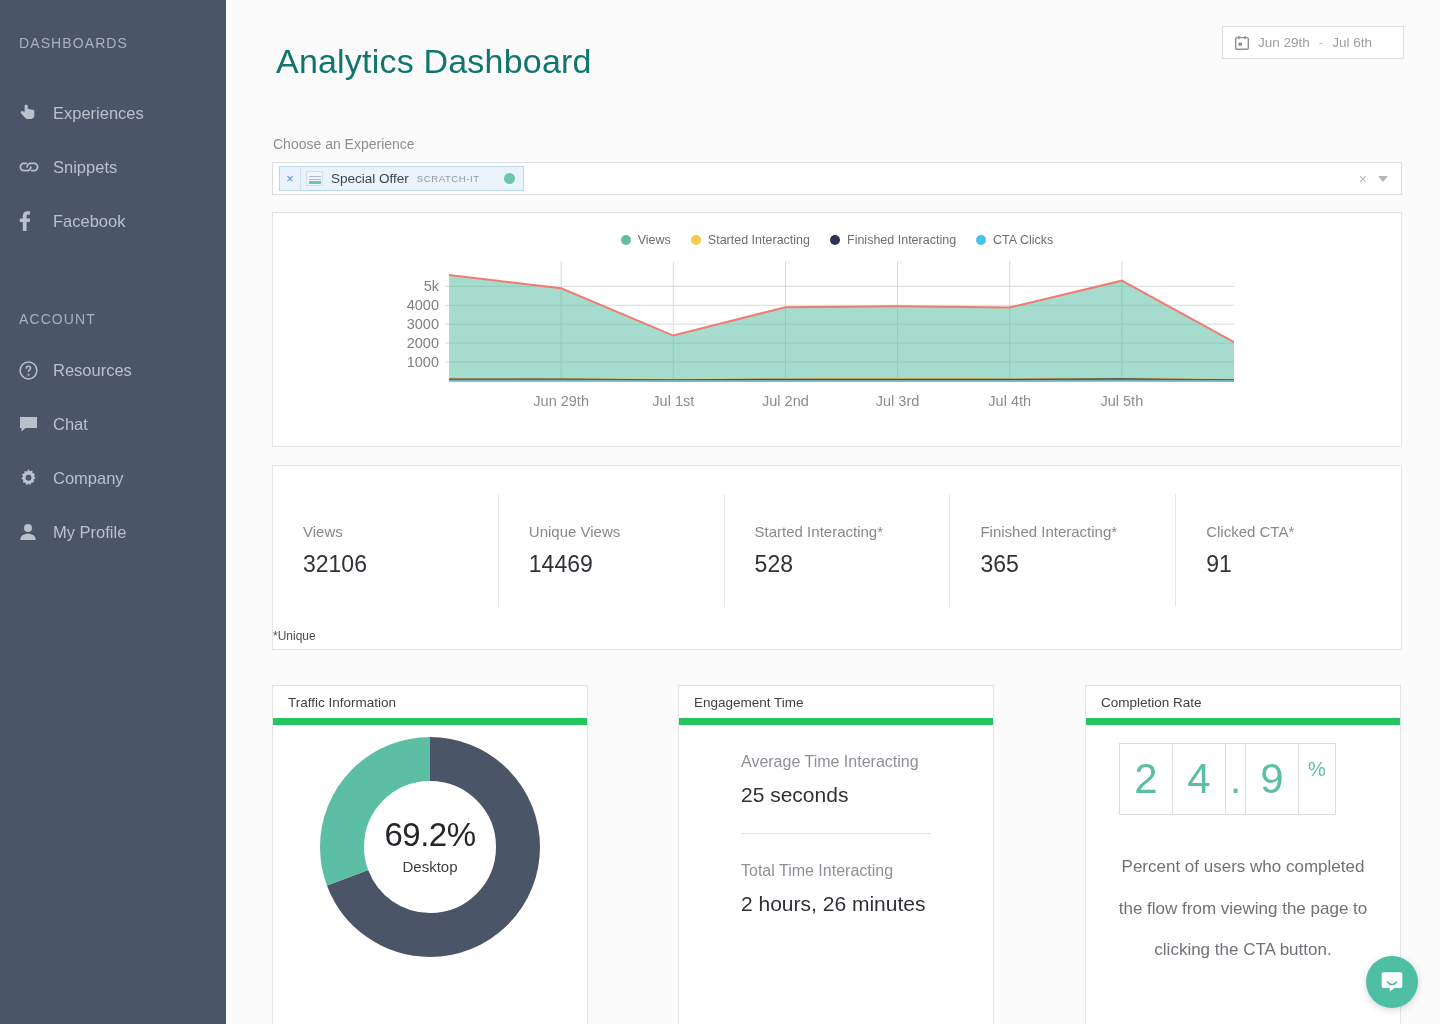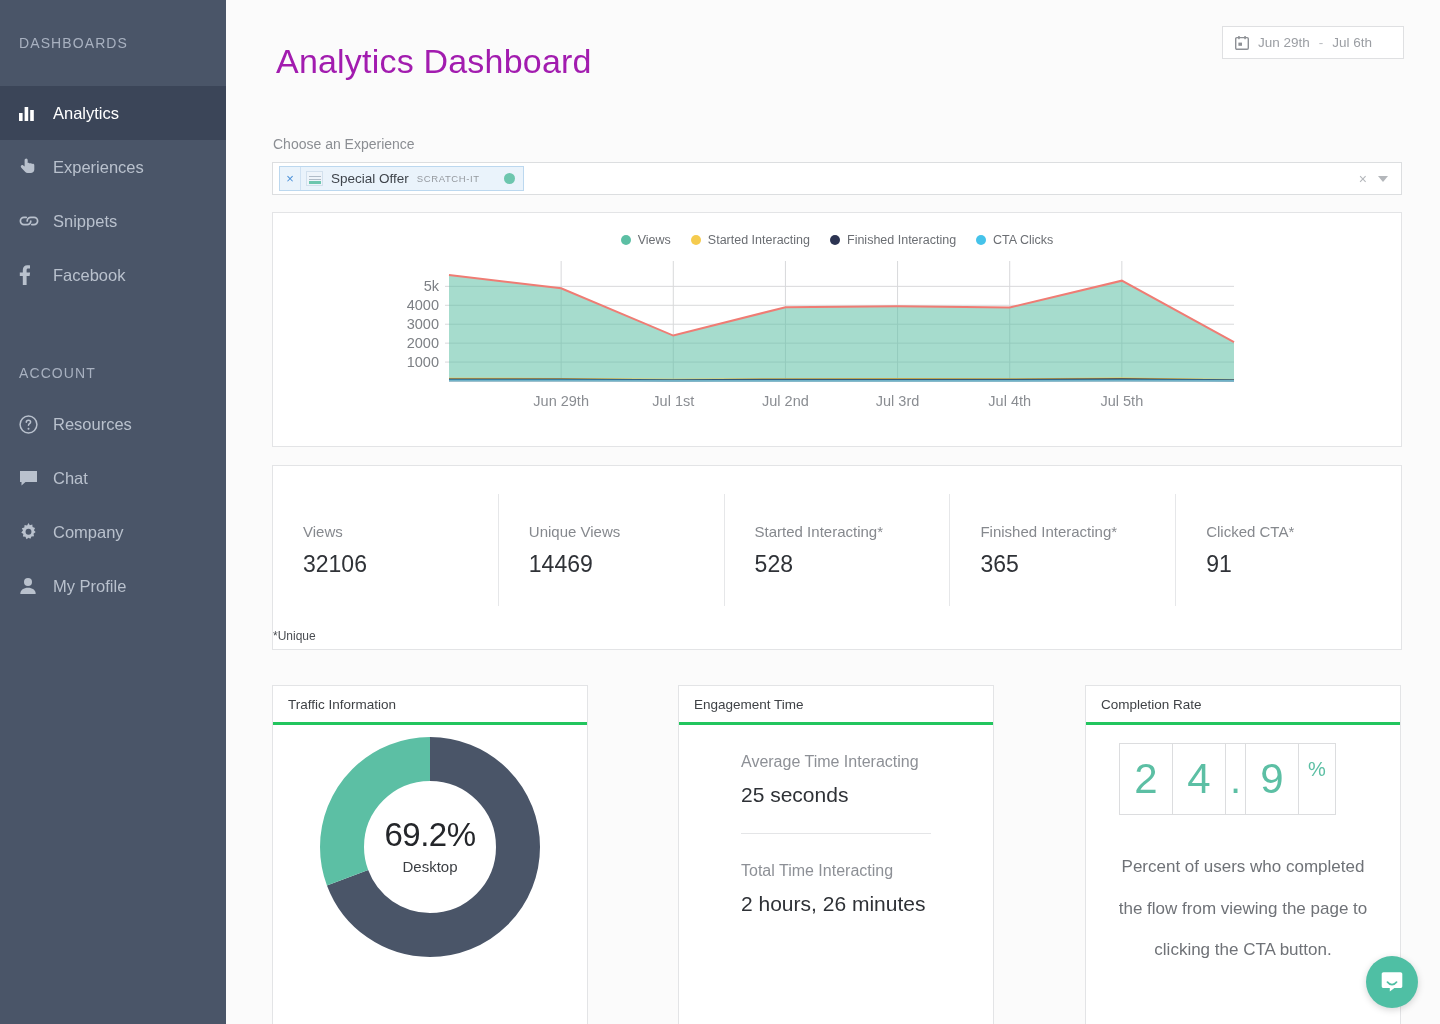--- a/index.html
+++ b/index.html
@@ -49,21 +49,21 @@
   #main {
     position: absolute; left: 226px; top: 0;
     width: 1214px; height: 1024px;
     background: #fbfbfb;
     overflow: hidden;
   }
   #page-title {
     position: absolute; left: 50px; top: 42px;
     font-size: 34px;
     font-weight: 300;
-    color: #a21caf;
+    color: #0f766e;
     letter-spacing: 0.2px;
   }
   #date-range {
     position: absolute; right: 36px; top: 26px;
     width: 182px; height: 33px;
     border: 1px solid #dfe0e2;
     background: #ffffff;
     display: flex; align-items: center;
     padding: 0 12px;
     font-size: 13.5px;
@@ -139,21 +139,21 @@
   }
 
   
   .card {
     position: absolute;
     background: #ffffff;
     border: 1px solid #e3e4e6;
   }
   .card-head {
     height: 39px;
-    border-bottom: 3px solid #22c55e;
+    border-bottom: 7px solid #22c55e;
     display: flex; align-items: center;
     padding-left: 15px;
     font-size: 13.5px;
     color: #3f4246;
   }
 
   #chart-card { left: 46px; top: 212px; width: 1130px; height: 235px; }
   #chart-svg { display: block; }
   #legend {
     position: absolute; right: 0; left: 0; top: 20px;
@@ -237,30 +237,20 @@
     cursor: pointer;
     box-shadow: 0 2px 7px rgba(0,0,0,0.17);
   }
 </style>
 </head>
 <body>
 
 <div id="sidebar">
   <div class="side-section">DASHBOARDS</div>
 
-  <div class="side-item active">
-    <span class="side-ico">
-      <svg width="18" height="16" viewBox="0 0 18 16">
-          <rect x="0" y="8" width="3.6" height="8" fill="currentColor"></rect>
-          <rect x="5.6" y="2" width="3.6" height="14" fill="currentColor"></rect>
-          <rect x="11.2" y="5" width="3.6" height="11" fill="currentColor"></rect>
-        </svg>
-    </span>
-    <span>Analytics</span>
-  </div>
 
   <div class="side-item">
     <span class="side-ico">
       <svg width="18" height="19" viewBox="0 0 18 19">
           <path d="M7.4 0.6c-1 0-1.8.8-1.8 1.8v6.2l-1.3-1.2c-.7-.6-1.7-.5-2.2.2-.5.6-.4 1.5.2 2.1l4 4.3c.6.6 1.4 1 2.3 1h3.1c2 0 3.6-1.6 3.6-3.6V7.2c0-.8-.6-1.4-1.4-1.4-.3 0-.6.1-.8.3-.2-.5-.7-.9-1.3-.9-.4 0-.8.2-1.1.4-.2-.5-.7-.8-1.3-.8-.3 0-.5.1-.7.2V2.4c0-1-.8-1.8-1.3-1.8z" fill="currentColor"></path>
         </svg>
     </span>
     <span>Experiences</span>
   </div>
 

